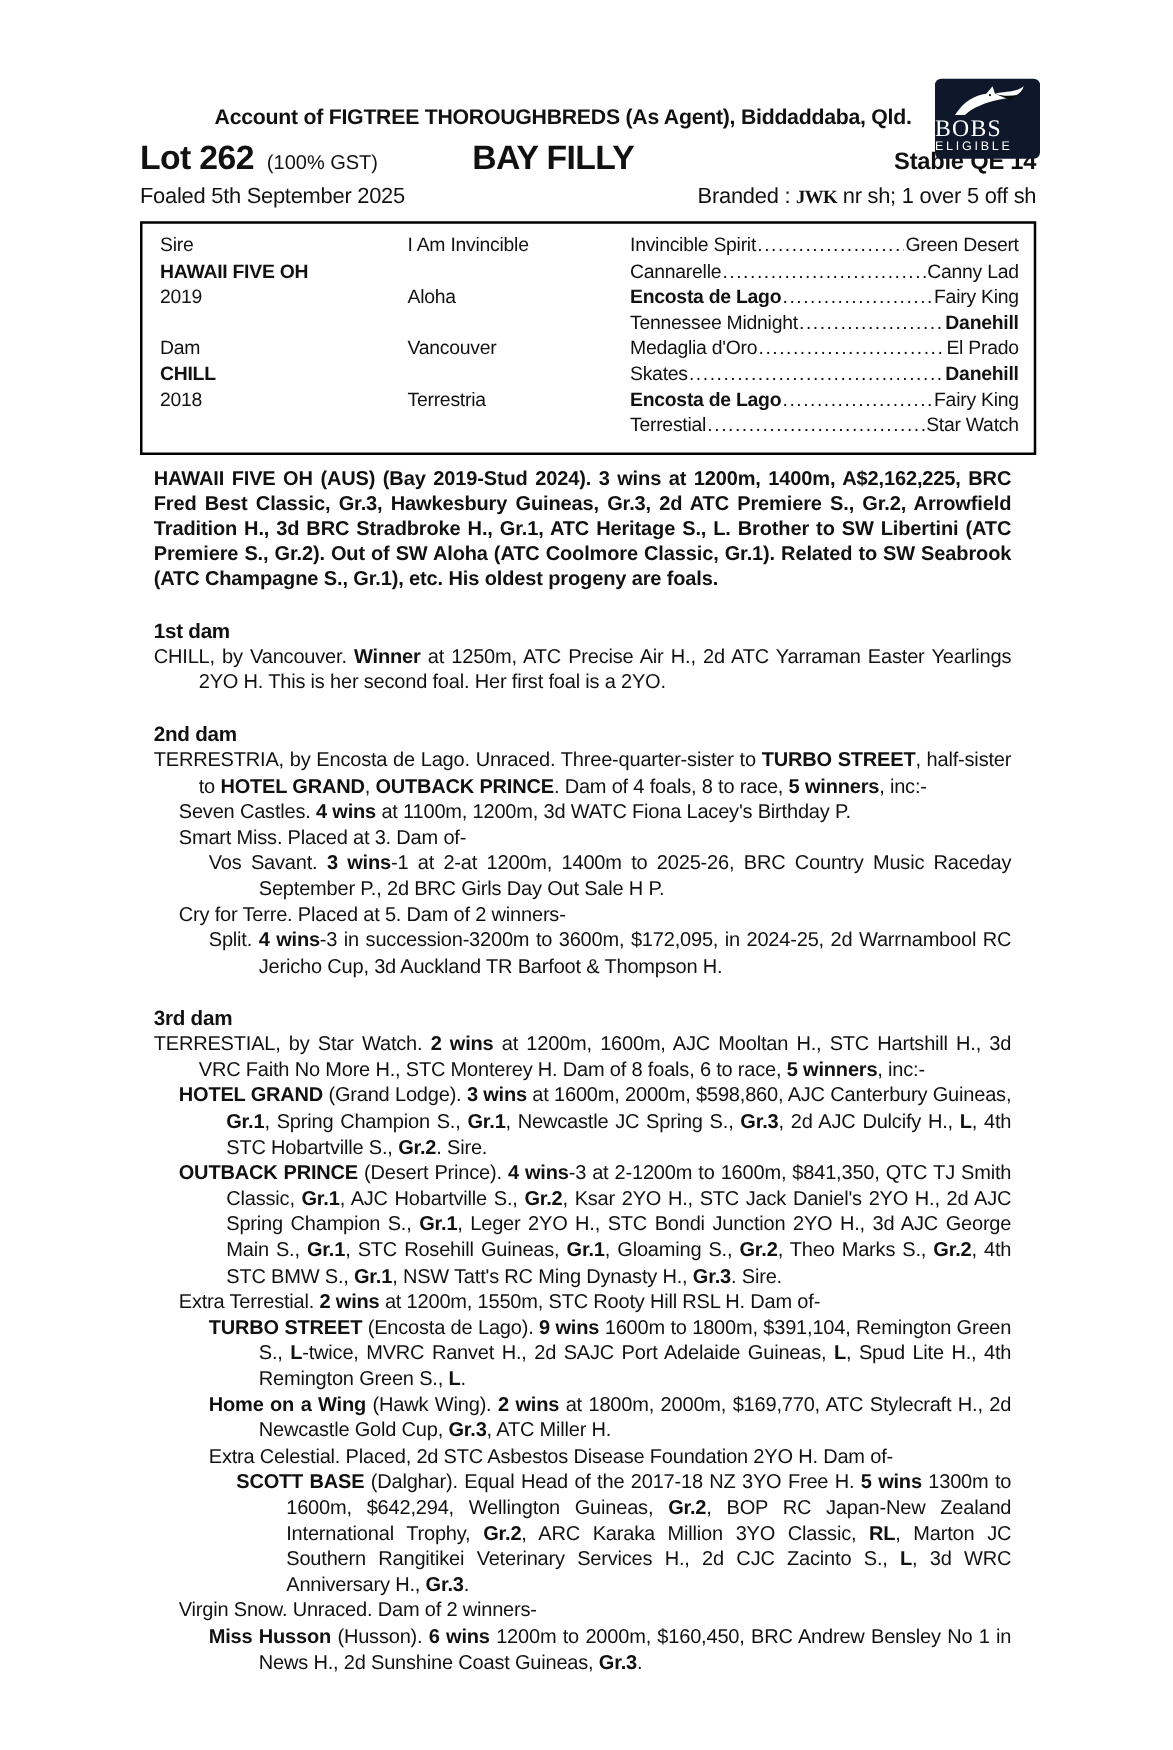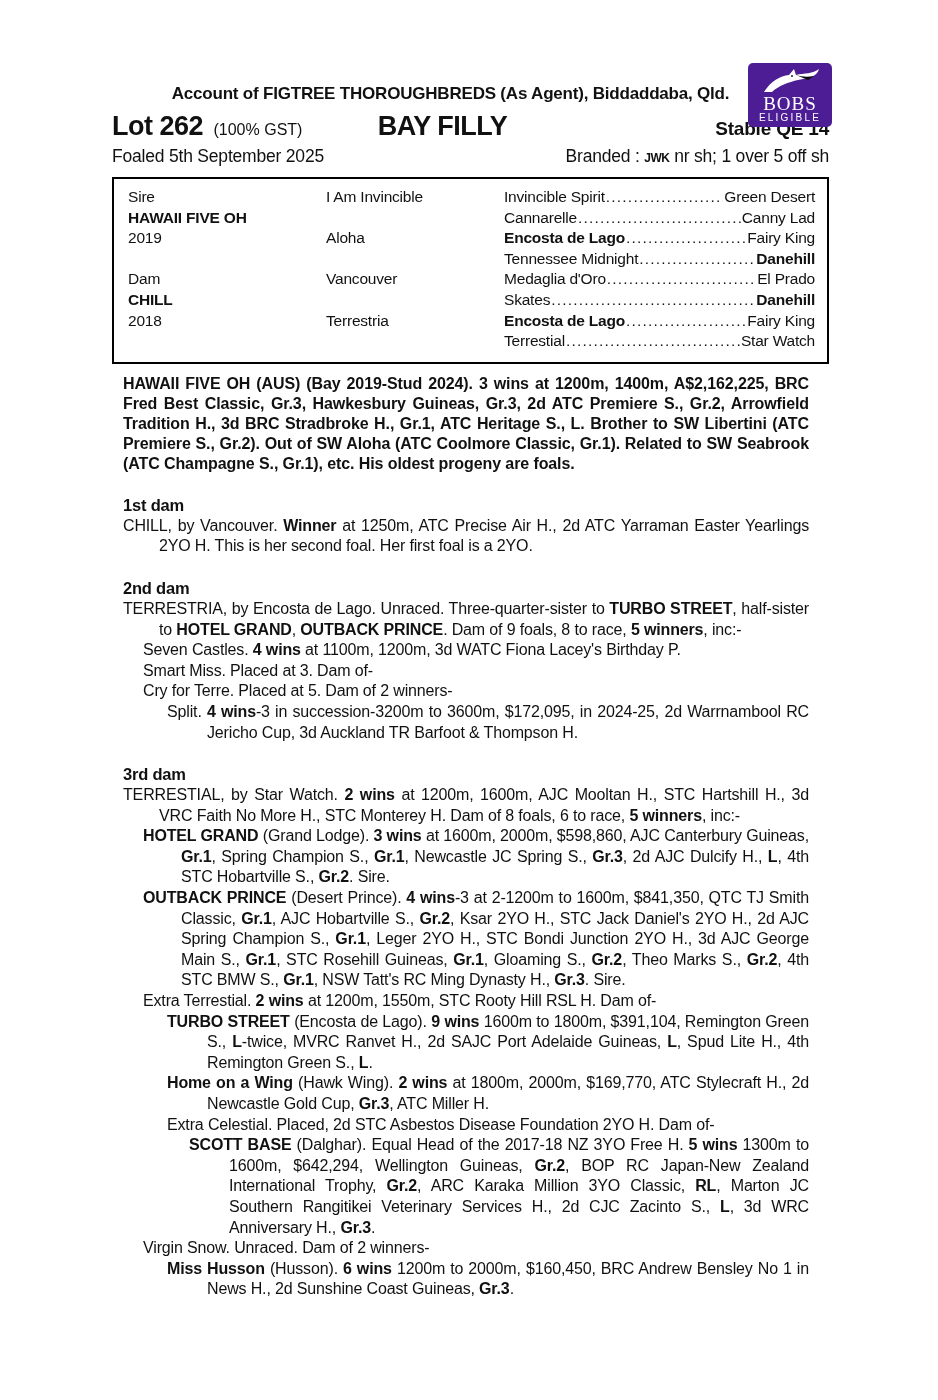--- a/index.html
+++ b/index.html
@@ -13,27 +13,27 @@
 
   
   .account-line { text-align:center; font-weight:bold; font-size:17px; letter-spacing:-0.2px; padding-right:40px; }
   .lot-row { display:grid; grid-template-columns:1fr auto 1fr; align-items:baseline; margin-top:7px; }
   .lot-left { white-space:nowrap; }
   .lot-number { font-weight:bold; font-size:27px; letter-spacing:-0.5px; }
   .gst { font-size:16px; margin-left:6px; }
   .horse-title { font-weight:bold; font-size:27px; letter-spacing:-0.5px; text-align:center; transform:translateX(-28px); }
   .stable { font-weight:bold; font-size:19px; justify-self:end; letter-spacing:-0.2px; }
   .foal-row { display:flex; justify-content:space-between; margin-top:4px; font-size:17.5px; letter-spacing:-0.2px;gap:48px; }
-  .brand-mark { font-weight:bold; font-size:12px; letter-spacing:-0.5px; }
+  .brand-mark { font-weight:bold; font-size:15px; letter-spacing:-0.5px;font-family:Liberation Serif, serif; }
 
   
   .bobs {
     position:absolute; top:63px; right:106px; width:84px; height:64px;
-    background:#4c1d95; border-radius:5px; display:flex; flex-direction:column;
-    align-items:center; justify-content:flex-end; padding-bottom:5px;
+    background:#0f172a; border-radius:5px; display:flex; flex-direction:column;
+    justify-content:flex-end; padding-bottom:5px;
   }
   .bobs svg { position:absolute; top:4px; left:10px; }
   .bobs-word { color:#fff; font-family:"Liberation Serif","DejaVu Serif",serif; font-size:19px; letter-spacing:1px; line-height:18px; }
   .bobs-sub { color:#fff; font-family:Liberation Sans, sans-serif; font-size:10px; letter-spacing:2.2px; line-height:9px; }
 
   
   .ped-box { border:2px solid #000; margin-top:10px; padding:8px 12px 10px 14px; }
   .ped-row { display:flex; align-items:flex-end; line-height:20.6px; font-size:15.5px; letter-spacing:-0.2px; }
   .ped-c1 { width:198px; flex:none; }
   .ped-c2 { width:178px; flex:none; }
@@ -160,23 +160,24 @@
         </div>
       </div>
     </div>
 
   <div class="textwrap">
     <div class="sire-para" id="sire-para"><span class="b">HAWAII FIVE OH (AUS) (Bay 2019-Stud 2024). 3 wins at 1200m, 1400m, A$2,162,225, BRC Fred Best Classic, Gr.3, Hawkesbury Guineas, Gr.3, 2d ATC Premiere S., Gr.2, Arrowfield Tradition H., 3d BRC Stradbroke H., Gr.1, ATC Heritage S., L. Brother to SW Libertini (ATC Premiere S., Gr.2). Out of SW Aloha (ATC Coolmore Classic, Gr.1). Related to SW Seabrook (ATC Champagne S., Gr.1), etc. His oldest progeny are foals.</span></div>
     <div id="dam-sections">
         <div class="dam-heading">1st dam</div>
         <div class="para ind0"><span>CHILL, by Vancouver. </span><span class="b">Winner</span><span> at 1250m, ATC Precise Air H., 2d ATC Yarraman Easter Yearlings 2YO H. This is her second foal. Her first foal is a 2YO.</span></div>
         <div class="dam-heading">2nd dam</div>
-        <div class="para ind0"><span>TERRESTRIA, by Encosta de Lago. Unraced. Three-quarter-sister to </span><span class="b">TURBO STREET</span><span>, half-sister to </span><span class="b">HOTEL GRAND</span><span>, </span><span class="b">OUTBACK PRINCE</span><span>. Dam of 9 foals, 8 to race, </span><span class="b">5 winners</span><span>, inc:-</span></div>
+        <div class="para ind0"><span>TERRESTRIA, by Encosta de Lago. Unraced. Three-quarter-sister to </span><span class="b">TURBO STREET</span><span>, half-sister to </span><span class="b">HOTEL GRAND</span><span>, </span><span class="b">OUTBACK PRINCE</span><span>. Dam of 4 foals, 8 to race, </span><span class="b">5 winners</span><span>, inc:-</span></div>
         <div class="para ind1"><span>Seven Castles. </span><span class="b">4 wins</span><span> at 1100m, 1200m, 3d WATC Fiona Lacey's Birthday P.</span></div>
         <div class="para ind1"><span>Smart Miss. Placed at 3. Dam of-</span></div>
+        <div class="para ind2"><span>Vos Savant. </span><span class="b">3 wins</span><span>-1 at 2-at 1200m, 1400m to 2025-26, BRC Country Music Raceday September P., 2d BRC Girls Day Out Sale H P.</span></div>
         <div class="para ind1"><span>Cry for Terre. Placed at 5. Dam of 2 winners-</span></div>
         <div class="para ind2"><span>Split. </span><span class="b">4 wins</span><span>-3 in succession-3200m to 3600m, $172,095, in 2024-25, 2d Warrnambool RC Jericho Cup, 3d Auckland TR Barfoot &amp; Thompson H.</span></div>
         <div class="dam-heading">3rd dam</div>
         <div class="para ind0"><span>TERRESTIAL, by Star Watch. </span><span class="b">2 wins</span><span> at 1200m, 1600m, AJC Mooltan H., STC Hartshill H., 3d VRC Faith No More H., STC Monterey H. Dam of 8 foals, 6 to race, </span><span class="b">5 winners</span><span>, inc:-</span></div>
         <div class="para ind1"><span class="b">HOTEL GRAND</span><span> (Grand Lodge). </span><span class="b">3 wins</span><span> at 1600m, 2000m, $598,860, AJC Canterbury Guineas, </span><span class="b">Gr.1</span><span>, Spring Champion S., </span><span class="b">Gr.1</span><span>, Newcastle JC Spring S., </span><span class="b">Gr.3</span><span>, 2d AJC Dulcify H., </span><span class="b">L</span><span>, 4th STC Hobartville S., </span><span class="b">Gr.2</span><span>. Sire.</span></div>
         <div class="para ind1"><span class="b">OUTBACK PRINCE</span><span> (Desert Prince). </span><span class="b">4 wins</span><span>-3 at 2-1200m to 1600m, $841,350, QTC TJ Smith Classic, </span><span class="b">Gr.1</span><span>, AJC Hobartville S., </span><span class="b">Gr.2</span><span>, Ksar 2YO H., STC Jack Daniel's 2YO H., 2d AJC Spring Champion S., </span><span class="b">Gr.1</span><span>, Leger 2YO H., STC Bondi Junction 2YO H., 3d AJC George Main S., </span><span class="b">Gr.1</span><span>, STC Rosehill Guineas, </span><span class="b">Gr.1</span><span>, Gloaming S., </span><span class="b">Gr.2</span><span>, Theo Marks S., </span><span class="b">Gr.2</span><span>, 4th STC BMW S., </span><span class="b">Gr.1</span><span>, NSW Tatt's RC Ming Dynasty H., </span><span class="b">Gr.3</span><span>. Sire.</span></div>
         <div class="para ind1"><span>Extra Terrestial. </span><span class="b">2 wins</span><span> at 1200m, 1550m, STC Rooty Hill RSL H. Dam of-</span></div>
         <div class="para ind2"><span class="b">TURBO STREET</span><span> (Encosta de Lago). </span><span class="b">9 wins</span><span> 1600m to 1800m, $391,104, Remington Green S., </span><span class="b">L</span><span>-twice, MVRC Ranvet H., 2d SAJC Port Adelaide Guineas, </span><span class="b">L</span><span>, Spud Lite H., 4th Remington Green S., </span><span class="b">L</span><span>.</span></div>
         <div class="para ind2"><span class="b">Home on a Wing</span><span> (Hawk Wing). </span><span class="b">2 wins</span><span> at 1800m, 2000m, $169,770, ATC Stylecraft H., 2d Newcastle Gold Cup, </span><span class="b">Gr.3</span><span>, ATC Miller H.</span></div>
         <div class="para ind2"><span>Extra Celestial. Placed, 2d STC Asbestos Disease Foundation 2YO H. Dam of-</span></div>

